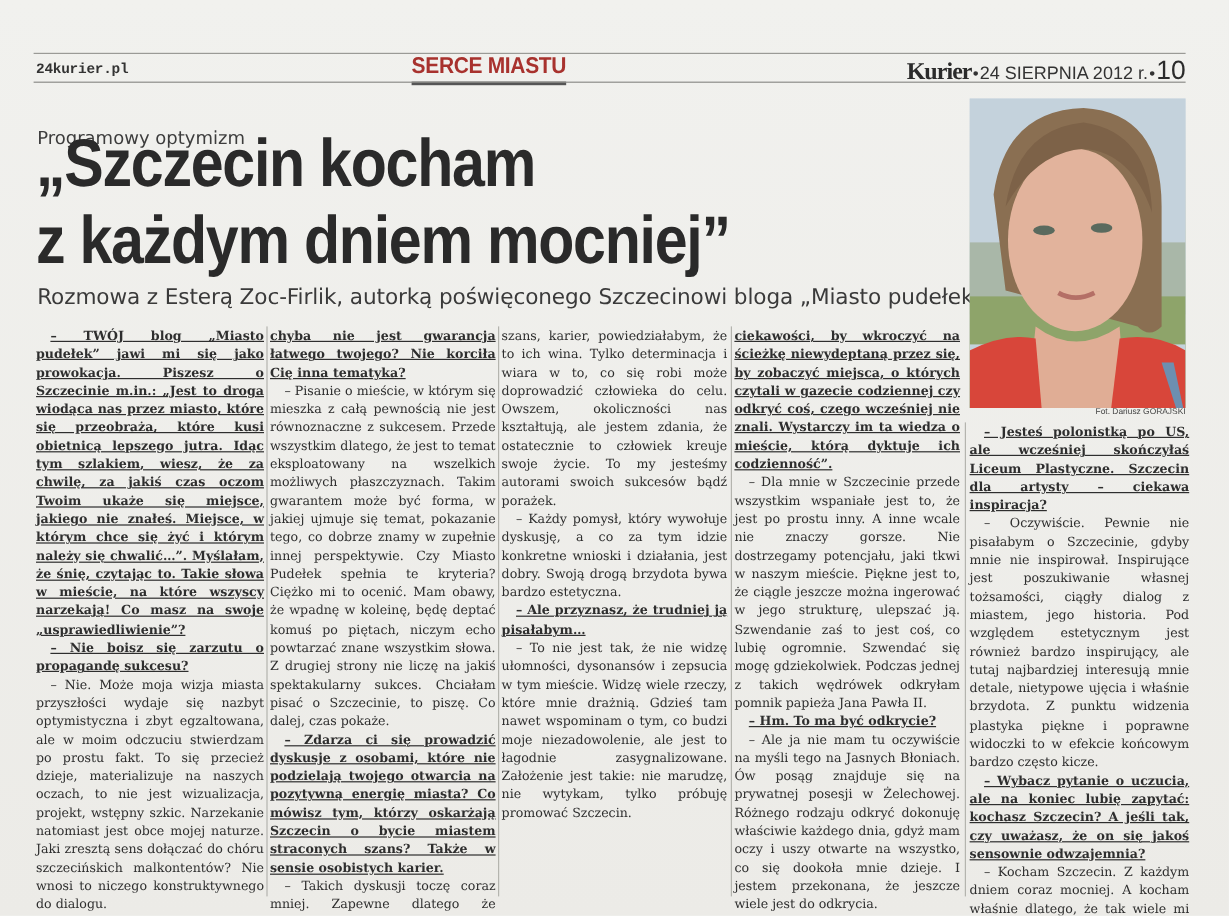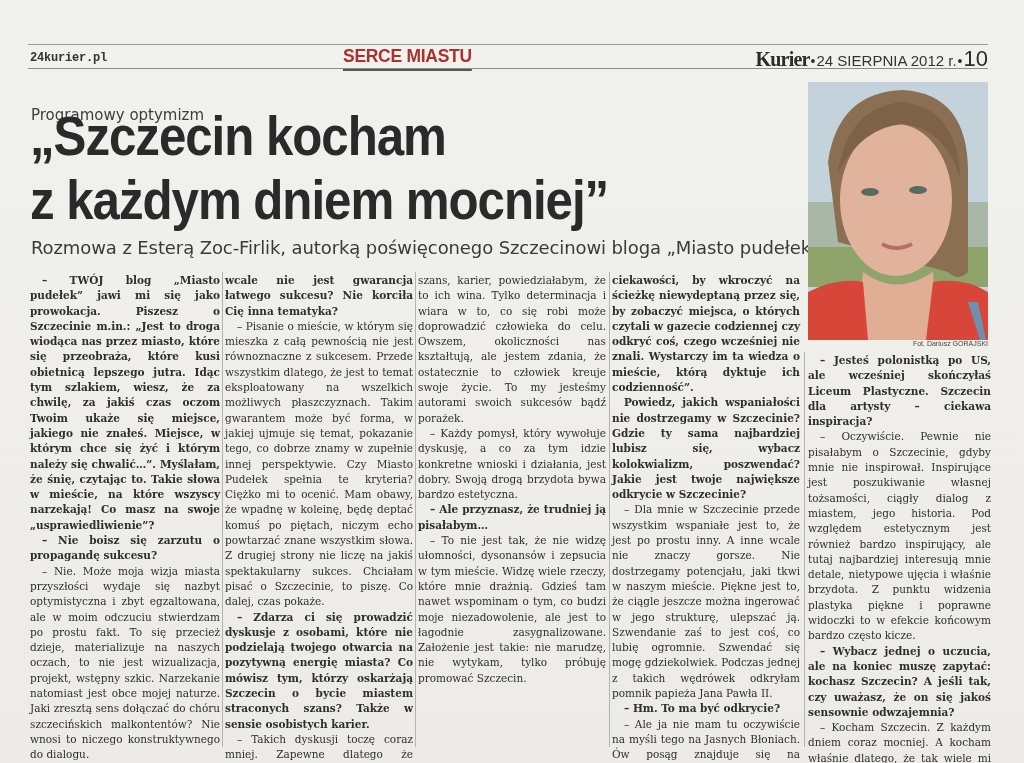--- a/index.html
+++ b/index.html
@@ -20,21 +20,21 @@
   .issue .pagenum { font-size: 22px; color: #2b2b2b; }
   .issue .dot { font-size: 14px; }
   .kicker { position: absolute; left: 31px; top: 76px; font-family: "DejaVu Sans", sans-serif; font-size: 15px; color: #3d3d3d; margin-top: 30px; }
   .headline { position: absolute; left: 30px; top: 104px; font-family: "Liberation Sans", sans-serif; font-weight: bold; color: #2a2a2a; font-size: 56px; line-height: 64px; letter-spacing: -1.2px; transform: scaleX(0.88); transform-origin: left top; white-space: nowrap; }
   .deck { position: absolute; left: 31px; top: 237px; font-family: "DejaVu Sans", sans-serif; font-size: 18px; color: #3a3a3a; letter-spacing: -0.1px; white-space: nowrap; }
   .photo { position: absolute; left: 808px; top: 82px; width: 180px; height: 258px; overflow: hidden; background: linear-gradient(180deg,#c8d6df 0%,#b9c7c7 40%,#9fb08e 70%,#8fa16e 100%); }
   .photo svg { display: block; }
   .credit { position: absolute; left: 808px; top: 340px; width: 180px; text-align: right; font-family: "Liberation Sans", sans-serif; font-size: 7px; color: #444; }
   .col { position: absolute; top: 273px; font-family: "DejaVu Serif", serif; font-size: 10.5px; line-height: 15.3px; color: #2e2e2e; text-align: justify; hyphens: manual; }
   .col p { margin: 0; text-indent: 12px; }
-  .col p.q { font-weight: bold; }
+  .col p.q { font-weight: bold; text-decoration: underline; }
   .col p.noind { text-indent: 0; }
   .c1 { left: 30px; width: 190px; }
   .c2 { left: 225px; width: 188px; }
   .c3 { left: 418px; width: 188px; }
   .c4 { left: 612px; width: 188px; }
   .c5 { left: 808px; width: 183px; top: 353px; }
   .vrule { position: absolute; top: 272px; width: 1px; height: 475px; background: #b4b4ae; }
   .ghost { position: absolute; font-family: "Liberation Sans", sans-serif; font-weight: bold; color: rgba(120,120,120,0.10); font-size: 40px; }
 </style>
 </head>
@@ -87,43 +87,42 @@
   <div class="vrule" style="left:804px; top:352px; height:395px;"></div>
 
   <div class="col c1">
     <p class="q">– TWÓJ blog „Miasto pudełek” jawi mi się jako prowokacja. Piszesz o Szczecinie m.in.: „Jest to droga wiodąca nas przez miasto, które się przeobraża, które kusi obietnicą lepszego jutra. Idąc tym szlakiem, wiesz, że za chwilę, za jakiś czas oczom Twoim ukaże się miejsce, jakiego nie znałeś. Miejsce, w którym chce się żyć i którym należy się chwalić…”. Myślałam, że śnię, czytając to. Takie słowa w mieście, na które wszyscy narzekają! Co masz na swoje „usprawiedliwienie”?</p>
     <p class="q">– Nie boisz się zarzutu o propagandę sukcesu?</p>
     <p>– Nie. Może moja wizja miasta przyszłości wydaje się nazbyt optymistyczna i zbyt egzaltowana, ale w moim odczuciu stwierdzam po prostu fakt. To się przecież dzieje, materializuje na naszych oczach, to nie jest wizualizacja, projekt, wstępny szkic. Narzekanie natomiast jest obce mojej naturze. Jaki zresztą sens dołączać do chóru szczecińskich malkontentów? Nie wnosi to niczego konstruktywnego do dialogu.</p>
 
   </div>
 
   <div class="col c2">
-    <p class="q noind">wcale nie jest gwarancja łatwego sukcesu? Nie korciła Cię inna tematyka?</p>
+    <p class="q noind">chyba nie jest gwarancja łatwego twojego? Nie korciła Cię inna tematyka?</p>
     <p>– Pisanie o mieście, w którym się mieszka z całą pewnością nie jest równoznaczne z sukcesem. Przede wszystkim dlatego, że jest to temat eksploatowany na wszelkich możliwych płaszczyznach. Takim gwarantem może być forma, w jakiej ujmuje się temat, pokazanie tego, co dobrze znamy w zupełnie innej perspektywie. Czy Miasto Pudełek spełnia te kryteria? Ciężko mi to ocenić. Mam obawy, że wpadnę w koleinę, będę deptać komuś po piętach, niczym echo powtarzać znane wszystkim słowa. Z drugiej strony nie liczę na jakiś spektakularny sukces. Chciałam pisać o Szczecinie, to piszę. Co dalej, czas pokaże.</p>
     <p class="q">– Zdarza ci się prowadzić dyskusje z osobami, które nie podzielają twojego otwarcia na pozytywną energię miasta? Co mówisz tym, którzy oskarżają Szczecin o bycie miastem straconych szans? Także w sensie osobistych karier.</p>
     <p>– Takich dyskusji toczę coraz mniej. Zapewne dlatego że większość znajomych po prostu wyjechała…</p>
 
   </div>
 
   <div class="col c3">
     <p class="noind">szans, karier, powiedziałabym, że to ich wina. Tylko determinacja i wiara w to, co się robi może doprowadzić człowieka do celu. Owszem, okoliczności nas kształtują, ale jestem zdania, że ostatecznie to człowiek kreuje swoje życie. To my jesteśmy autorami swoich sukcesów bądź porażek.</p>
     <p>– Każdy pomysł, który wywołuje dyskusję, a co za tym idzie konkretne wnioski i działania, jest dobry. Swoją drogą brzydota bywa bardzo estetyczna.</p>
     <p class="q">– Ale przyznasz, że trudniej ją pisałabym…</p>
     <p>– To nie jest tak, że nie widzę ułomności, dysonansów i zepsucia w tym mieście. Widzę wiele rzeczy, które mnie drażnią. Gdzieś tam nawet wspominam o tym, co budzi moje niezadowolenie, ale jest to łagodnie zasygnalizowane. Założenie jest takie: nie marudzę, nie wytykam, tylko próbuję promować Szczecin.</p>
 
   </div>
 
   <div class="col c4">
     <p class="q noind">ciekawości, by wkroczyć na ścieżkę niewydeptaną przez się, by zobaczyć miejsca, o których czytali w gazecie codziennej czy odkryć coś, czego wcześniej nie znali. Wystarczy im ta wiedza o mieście, którą dyktuje ich codzienność”.</p>
-    <p class="q">Powiedz, jakich wspaniałości nie dostrzegamy w Szczecinie? Gdzie ty sama najbardziej lubisz się, wybacz kolokwializm, poszwendać? Jakie jest twoje największe odkrycie w Szczecinie?</p>
     <p>– Dla mnie w Szczecinie przede wszystkim wspaniałe jest to, że jest po prostu inny. A inne wcale nie znaczy gorsze. Nie dostrzegamy potencjału, jaki tkwi w naszym mieście. Piękne jest to, że ciągle jeszcze można ingerować w jego strukturę, ulepszać ją. Szwendanie zaś to jest coś, co lubię ogromnie. Szwendać się mogę gdziekolwiek. Podczas jednej z takich wędrówek odkryłam pomnik papieża Jana Pawła II.</p>
     <p class="q">– Hm. To ma być odkrycie?</p>
     <p>– Ale ja nie mam tu oczywiście na myśli tego na Jasnych Błoniach. Ów posąg znajduje się na prywatnej posesji w Żelechowej. Różnego rodzaju odkryć dokonuję właściwie każdego dnia, gdyż mam oczy i uszy otwarte na wszystko, co się dookoła mnie dzieje. I jestem przekonana, że jeszcze wiele jest do odkrycia.</p>
   </div>
 
   <div class="col c5">
     <p class="q">– Jesteś polonistką po US, ale wcześniej skończyłaś Liceum Plastyczne. Szczecin dla artysty – ciekawa inspiracja?</p>
     <p>– Oczywiście. Pewnie nie pisałabym o Szczecinie, gdyby mnie nie inspirował. Inspirujące jest poszukiwanie własnej tożsamości, ciągły dialog z miastem, jego historia. Pod względem estetycznym jest również bardzo inspirujący, ale tutaj najbardziej interesują mnie detale, nietypowe ujęcia i właśnie brzydota. Z punktu widzenia plastyka piękne i poprawne widoczki to w efekcie końcowym bardzo często kicze.</p>
-    <p class="q">– Wybacz jednej o uczucia, ale na koniec muszę zapytać: kochasz Szczecin? A jeśli tak, czy uważasz, że on się jakoś sensownie odwzajemnia?</p>
+    <p class="q">– Wybacz pytanie o uczucia, ale na koniec lubię zapytać: kochasz Szczecin? A jeśli tak, czy uważasz, że on się jakoś sensownie odwzajemnia?</p>
     <p>– Kocham Szczecin. Z każdym dniem coraz mocniej. A kocham właśnie dlatego, że tak wiele mi daje. Są to korzyści odczuwalne głównie w sferze emocjonalnej.</p>
 
   </div>
 </div>
 
 </body></html>

